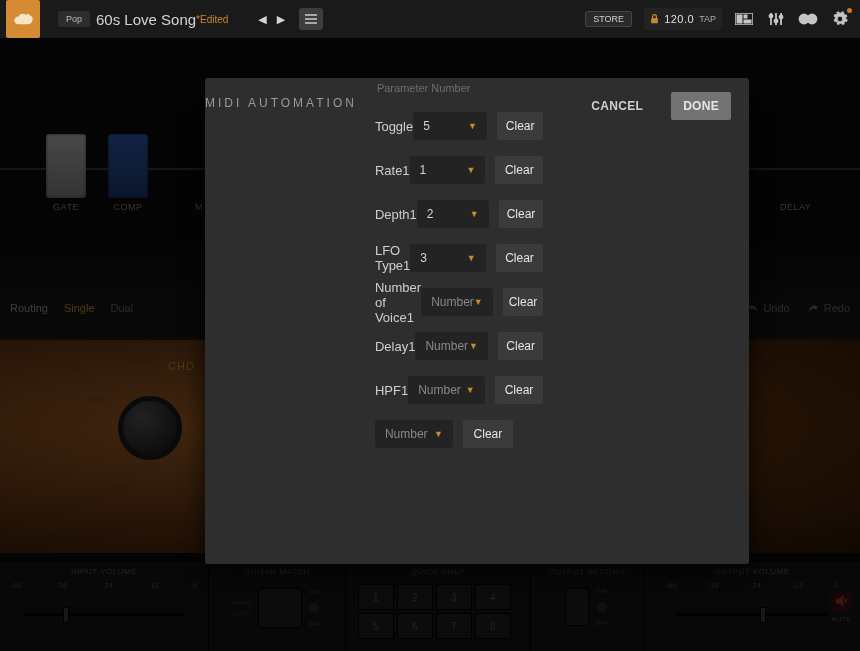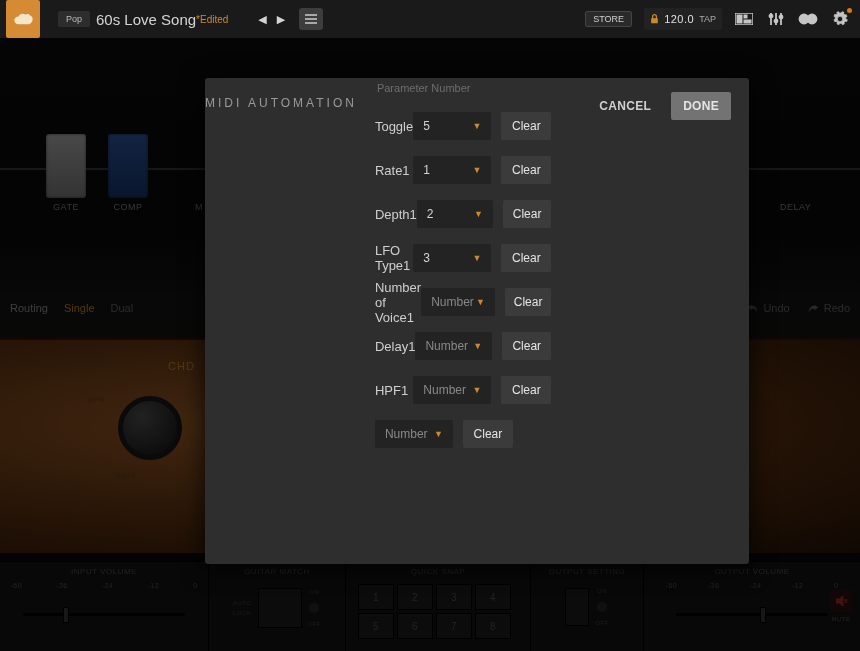--- a/index.html
+++ b/index.html
@@ -72,21 +72,21 @@
   .modal-rows::-webkit-scrollbar-thumb { background: #4f4f4f; }
   .col-head { display: flex; font-size: 11px; color: #6d6d6d; padding: 4px 2px 10px; }
   .col-head .c1 { flex: 1; }
   .col-head .c2 { width: 160px; text-align: left; }
   .mrow { display: flex; align-items: center; height: 44px; }
   .mrow .lbl { flex: 1; color: #cfcfcf; font-size: 13px; }
   .sel { width: 78px; height: 28px; background: #232323; display: flex; align-items: center; justify-content: space-between; padding: 0 10px; font-size: 12px; color: #d4d4d4; cursor: pointer; border-radius: 2px; }
   .sel .arrow { color: #c98a2f; font-size: 9px; }
   .sel.gray { color: #888; }
   .clear-btn { width: 50px; height: 28px; background: #3b3b3b; color: #e5e5e5; font-size: 12px; display: flex; align-items: center; justify-content: center; margin-left: 10px; cursor: pointer; border-radius: 2px; }
-  .modal-footer { display: flex; justify-content: flex-end; gap: 8px; padding: 14px 18px 16px; }
+  .modal-footer { display: flex; justify-content: flex-end; gap: 16px; padding: 14px 18px 16px; }
   .ftr-btn { height: 28px; padding: 0 12px; background: #737373; color: #e5e5e5; font-size: 12px; font-weight: 600; display: flex; align-items: center; justify-content: center; cursor: pointer; border-radius: 2px; letter-spacing:.3px;}
   .ftr-btn.cancel { background: transparent; color: #d0d0d0; }
 </style>
 </head>
 <body>
 
 <div class="topbar">
   <div class="cloud-badge">
     <svg viewBox="0 0 24 16">
         <path d="M7 14c-3 0-5-2-5-4.5S4 5 7 5c1-3 5-4 8-2 1-1 4-1 5 1 2 .3 3 2.3 3 4 0 3-2 6-5 6H7z"></path>

